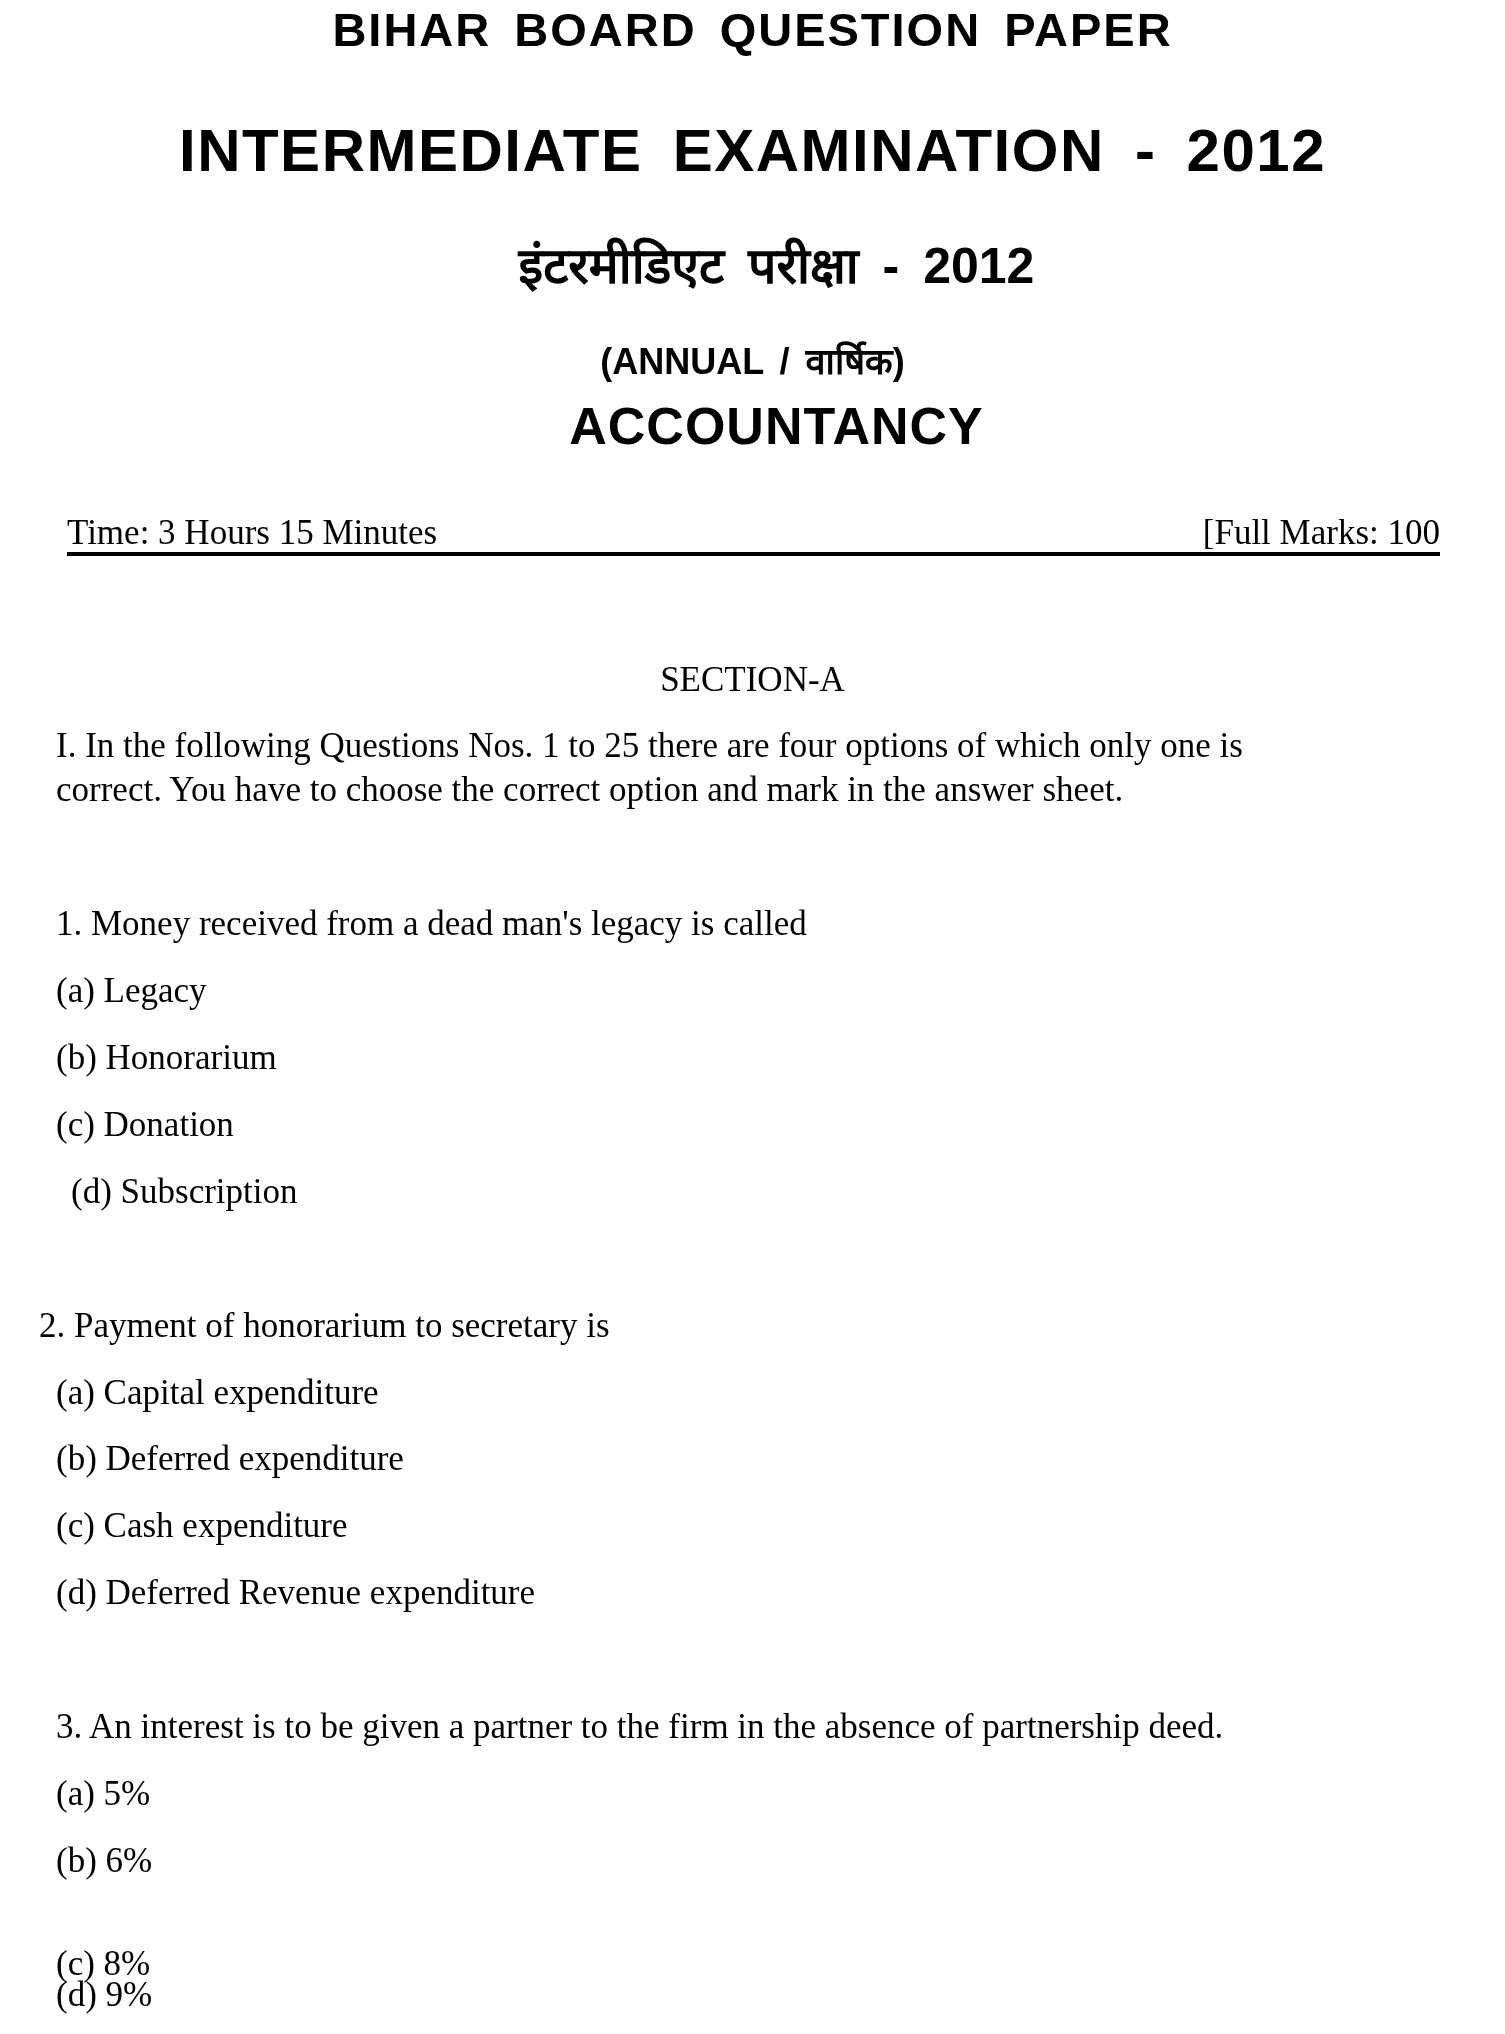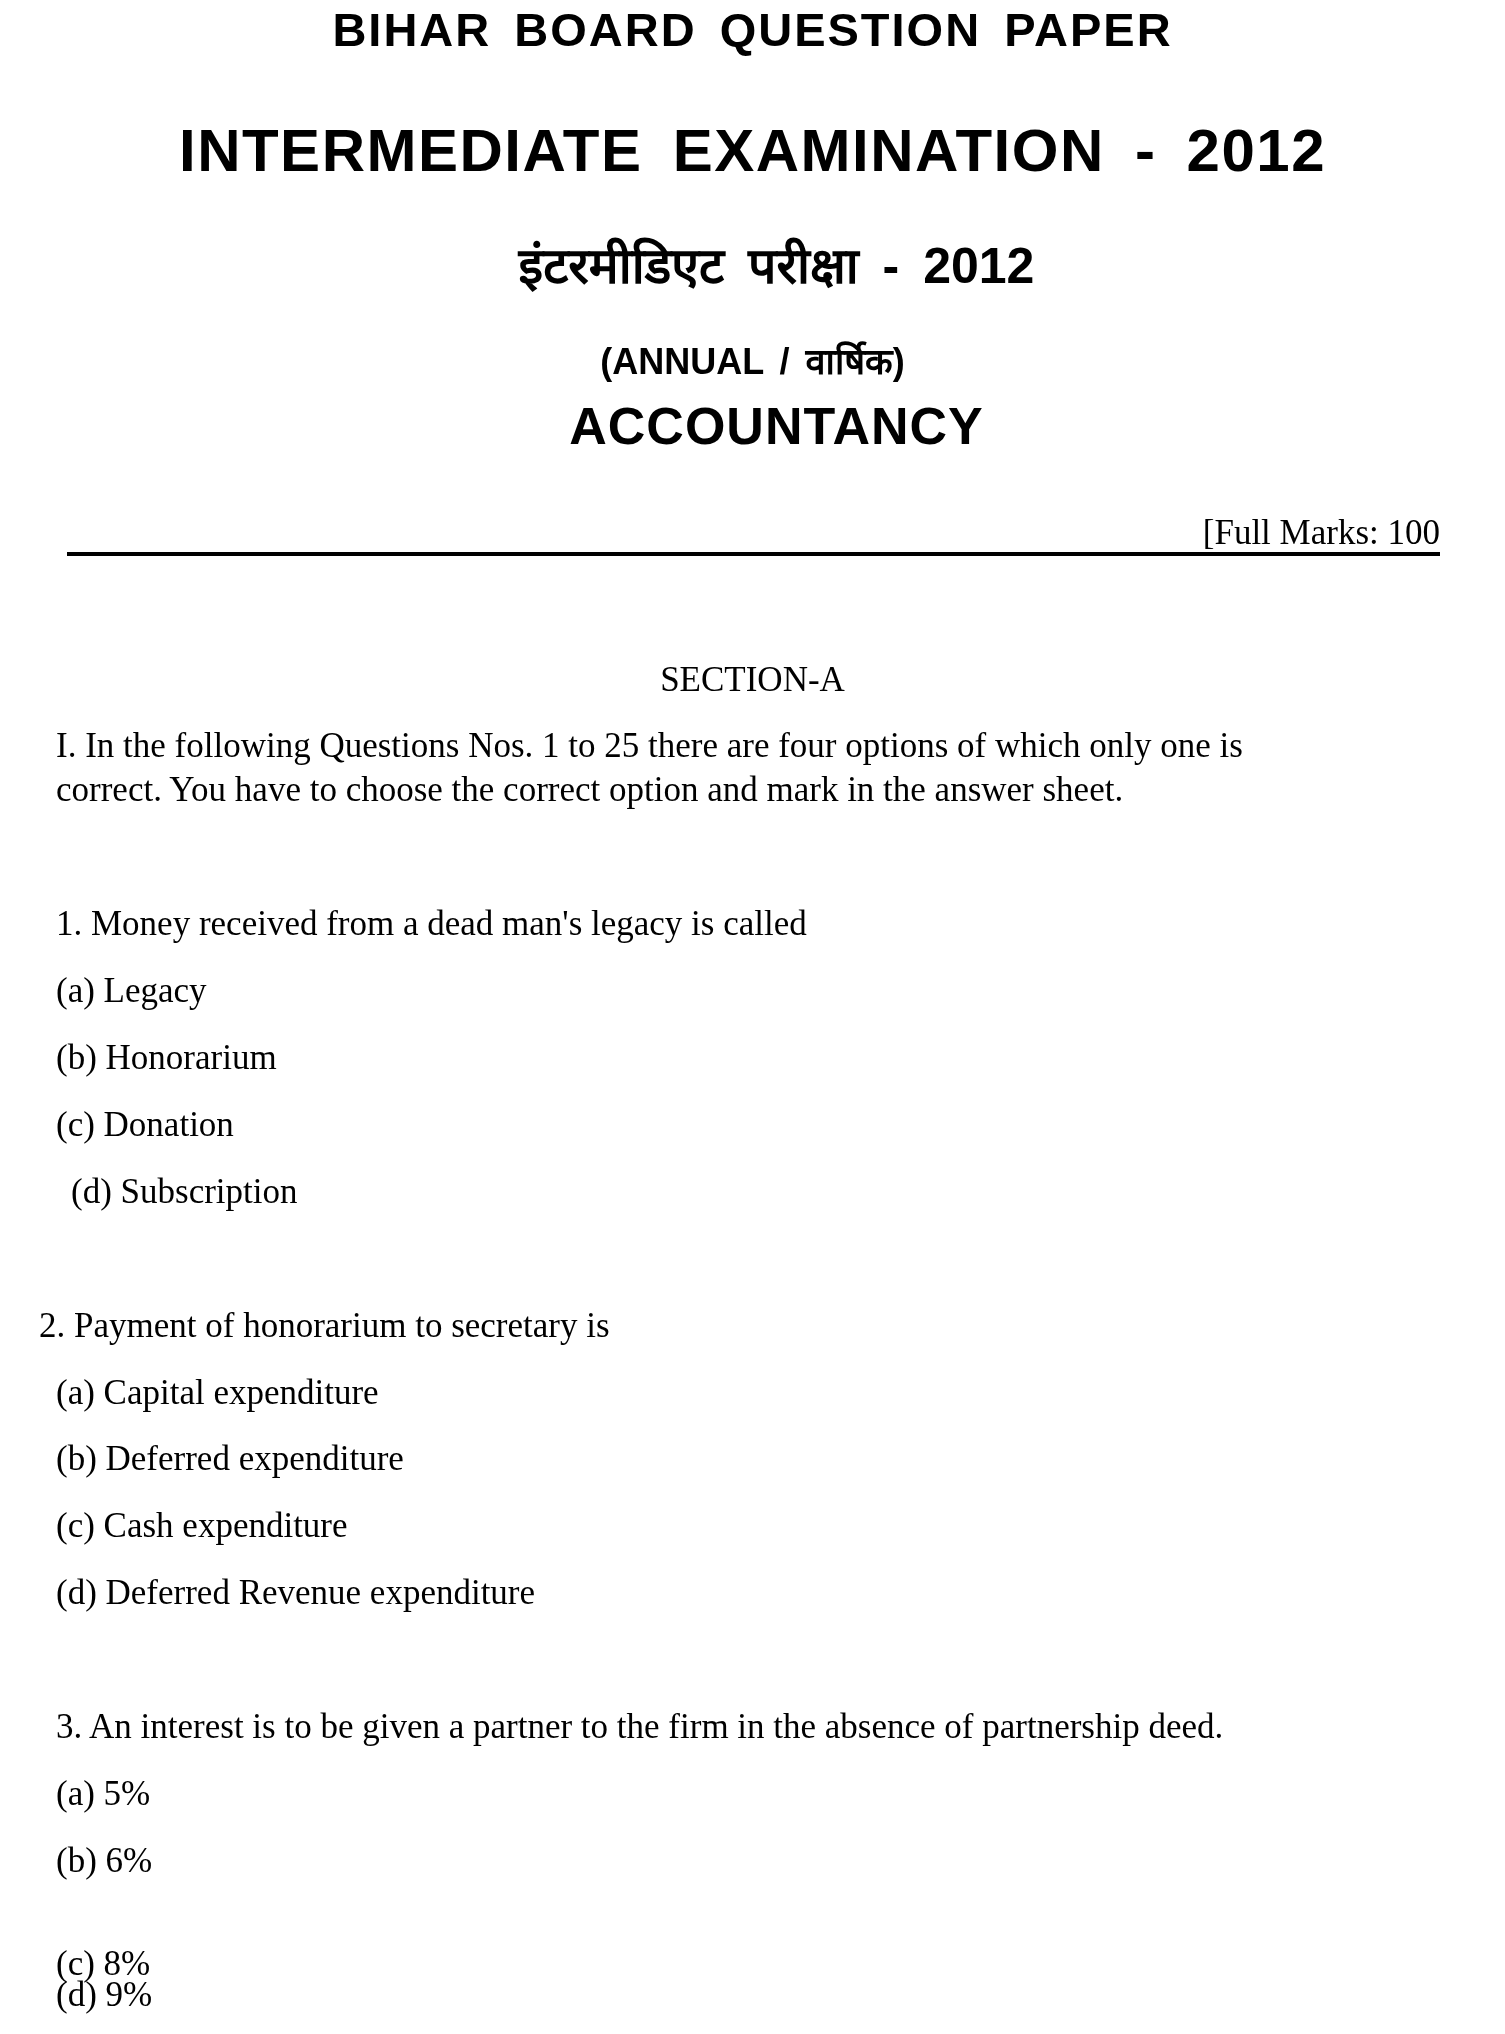--- a/index.html
+++ b/index.html
@@ -21,20 +21,21 @@
 </head>
 <body>
 
 <div class="abs center sans h1" style="top:2px;">BIHAR BOARD QUESTION PAPER</div>
 <div class="abs center sans h2" style="top:116px;">INTERMEDIATE EXAMINATION - 2012</div>
 <div class="abs center sans h3" style="top:230px;padding-left:24px;">इंटरमीडिएट परीक्षा - 2012</div>
 <div class="abs center sans h4" style="top:336px;">(ANNUAL / वार्षिक)</div>
 <div class="abs center sans h5" style="top:396px;padding-left:24px;">ACCOUNTANCY</div>
 
 <div class="abs meta-row serif body" style="top:506px;">
+  <span class="meta-left">Time: 3 Hours 15 Minutes</span>
   <span class="meta-right">[Full Marks: 100</span>
 </div>
 
 <div class="abs center serif body" style="top:662px;">SECTION-A</div>
 <div class="abs serif body" style="left:56px; top:728px;">I. In the following Questions Nos. 1 to 25 there are four options of which only one is</div>
 <div class="abs serif body" style="left:56px; top:772px;">correct. You have to choose the correct option and mark in the answer sheet.</div>
 
 <div>
   <div class="abs serif body" style="left:56px; top:906px;">1. Money received from a dead man's legacy is called</div>
   <div class="abs serif body" style="left:56px; top:973px;">(a) Legacy</div>

